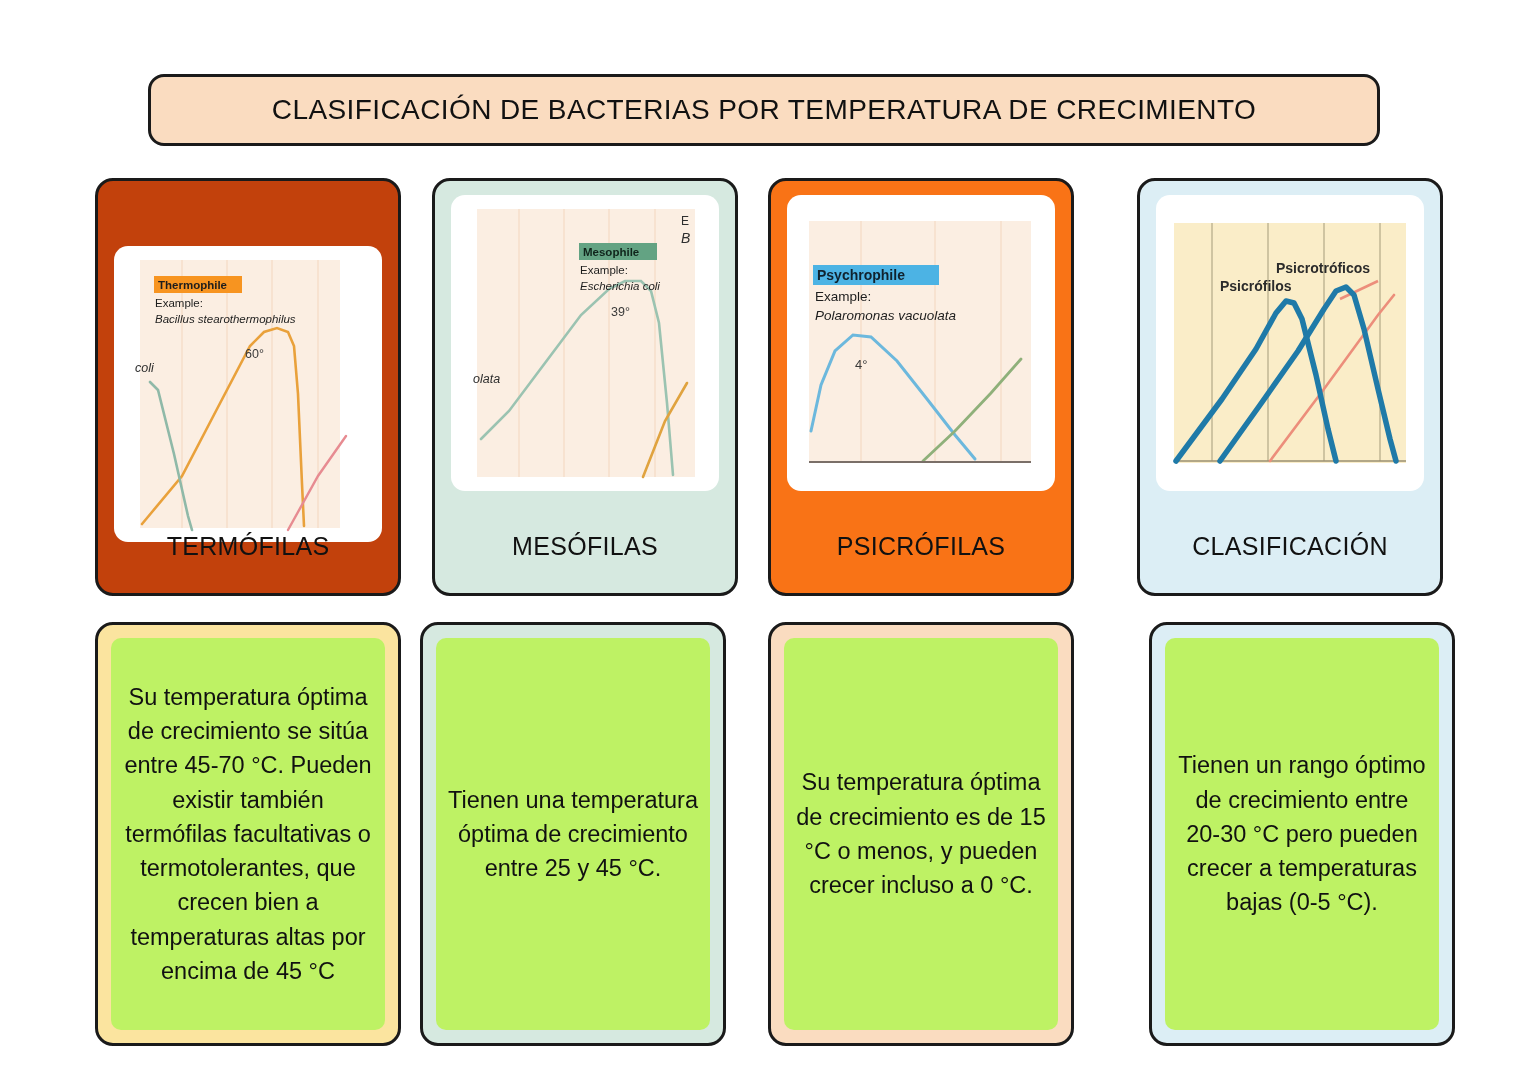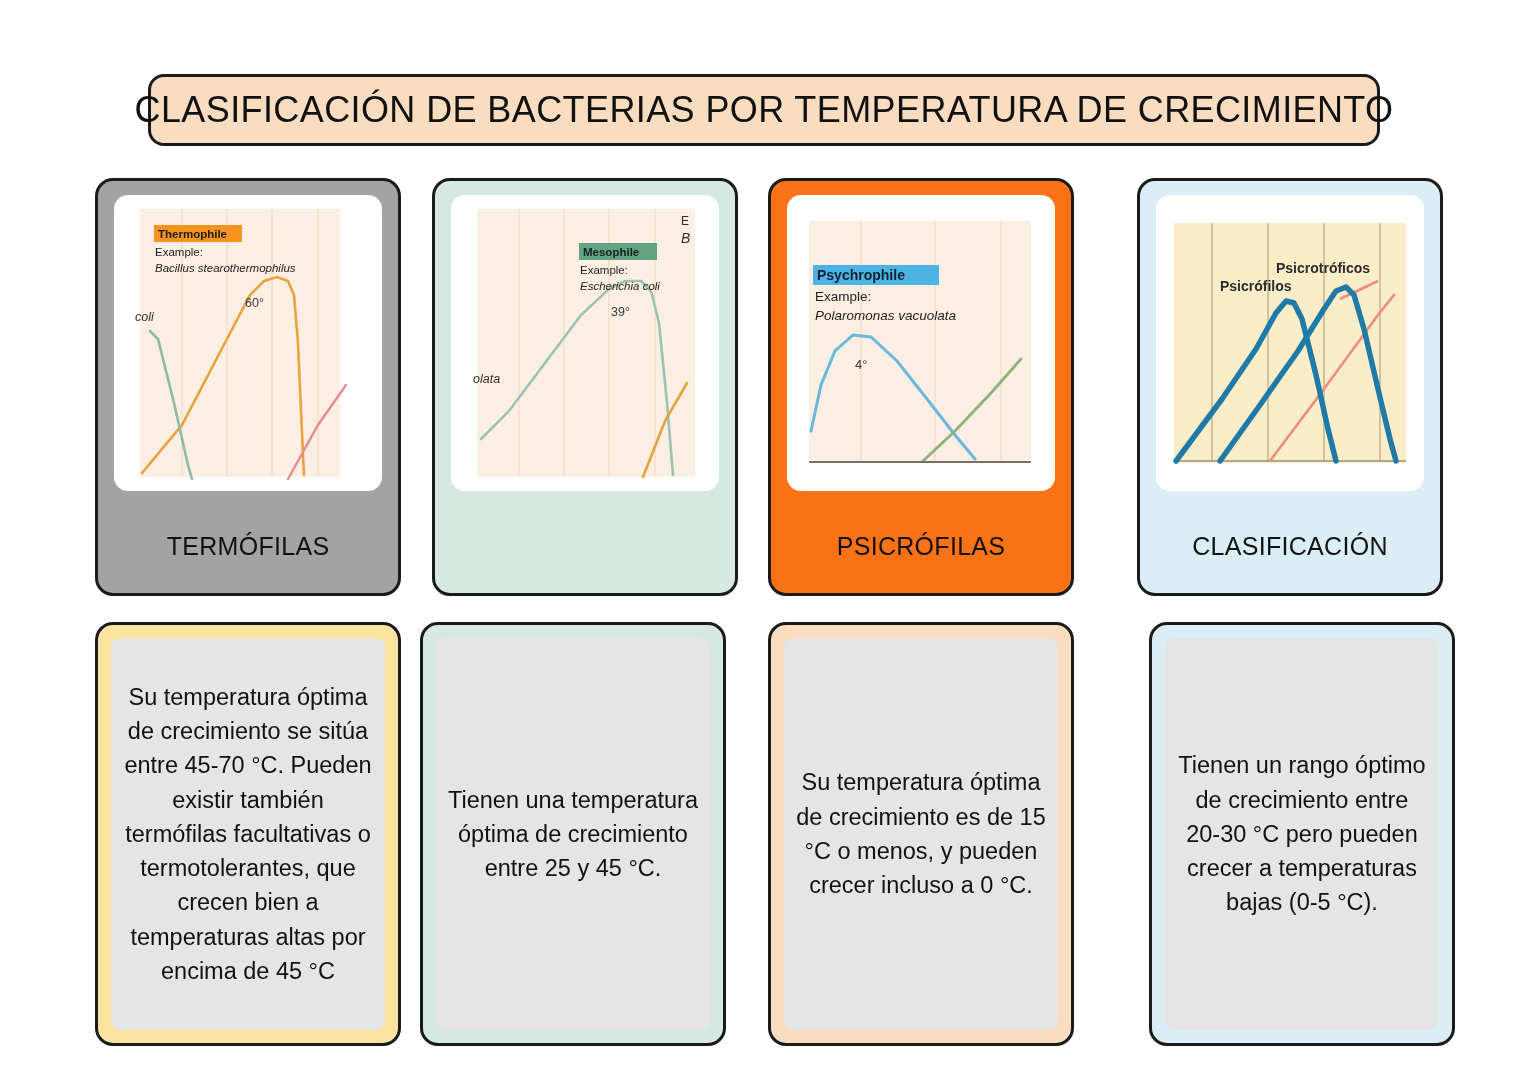--- a/index.html
+++ b/index.html
@@ -24,21 +24,21 @@
     height: 72px;
     background: #fadcc0;
     border: 3px solid #1a1a1a;
     border-radius: 16px;
     display: flex;
     align-items: center;
     justify-content: center;
     box-sizing: border-box;
   }
   .title-text {
-    font-size: 36px;
+    font-size: 28px;
     letter-spacing: 0.4px;
     color: #111111;
     white-space: nowrap;
     font-weight: 400;
   }
 
   
   .cards-row {
     position: absolute;
     left: 95px;
@@ -51,21 +51,21 @@
     top: 0;
     width: 306px;
     height: 418px;
     border: 3px solid #1a1a1a;
     border-radius: 18px;
     box-sizing: border-box;
     display: flex;
     flex-direction: column;
     align-items: center;
   }
-  .card.c0 { left: 0px;    background: #a3a3a3; }
+  .card.c0 { left: 0px;    background: #c2410c; justify-content: center; }
   .card.c1 { left: 337px;  background: #d6e9e0; }
   .card.c2 { left: 673px;  background: #f97316; }
   .card.c3 { left: 1009px; background: #dceef5; margin-left: 33px; }
 
   .figure-frame {
     margin-top: 14px;
     width: 268px;
     height: 296px;
     background: #ffffff;
     border-radius: 14px;
@@ -106,21 +106,21 @@
     padding: 13px;
   }
   .desc-card.d0 { left: 0px;    background: #fbe49f; }
   .desc-card.d1 { left: 325px;  background: #d6e9e0; }
   .desc-card.d2 { left: 673px;  background: #fadcc0; }
   .desc-card.d3 { left: 1054px; background: #dceef5; }
 
   .desc-inner {
     width: 100%;
     height: 100%;
-    background: #e5e5e5;
+    background: #bef264;
     border-radius: 10px;
     box-sizing: border-box;
     padding: 32px 12px;
     display: flex;
     align-items: center;
     justify-content: center;
     text-align: center;
   }
   .desc-text {
     font-size: 23.5px;
@@ -179,20 +179,21 @@
         <rect x="120" y="40" width="78" height="17" fill="#63a383"></rect>
         <text x="124" y="53" class="fig-tag" fill="#10241b" font-family="'Liberation Sans', sans-serif">Mesophile</text>
         <text x="121" y="71" font-size="11.5" fill="#1d1d1d" font-family="'Liberation Sans', sans-serif">Example:</text>
         <text x="121" y="87" font-size="11.5" font-style="italic" fill="#1d1d1d" font-family="'Liberation Sans', sans-serif">Escherichia coli</text>
         <text x="152" y="113" font-size="12.5" fill="#3a3a3a" font-family="'Liberation Sans', sans-serif">39°</text>
         <text x="14" y="180" font-size="12.5" font-style="italic" fill="#2e2e2e" font-family="'Liberation Sans', sans-serif">olata</text>
         <text x="222" y="22" font-size="12" fill="#2e2e2e" font-family="'Liberation Sans', sans-serif">E</text>
         <text x="222" y="40" font-size="14" font-style="italic" fill="#2e2e2e" font-family="'Liberation Sans', sans-serif">B</text>
       </svg>
     </div>
+    <div class="card-label">MESÓFILAS</div>
   </div>
 
   <div class="card c2">
     <div class="figure-frame">
       <svg width="252" height="280" viewBox="0 0 252 280">
         <rect x="14" y="18" width="222" height="242" fill="#fbeee2"></rect>
         <g stroke="#f7e2d0" stroke-width="2">
           <line x1="66" y1="18" x2="66" y2="258"></line>
           <line x1="140" y1="18" x2="140" y2="258"></line>
           <line x1="206" y1="18" x2="206" y2="258"></line>

